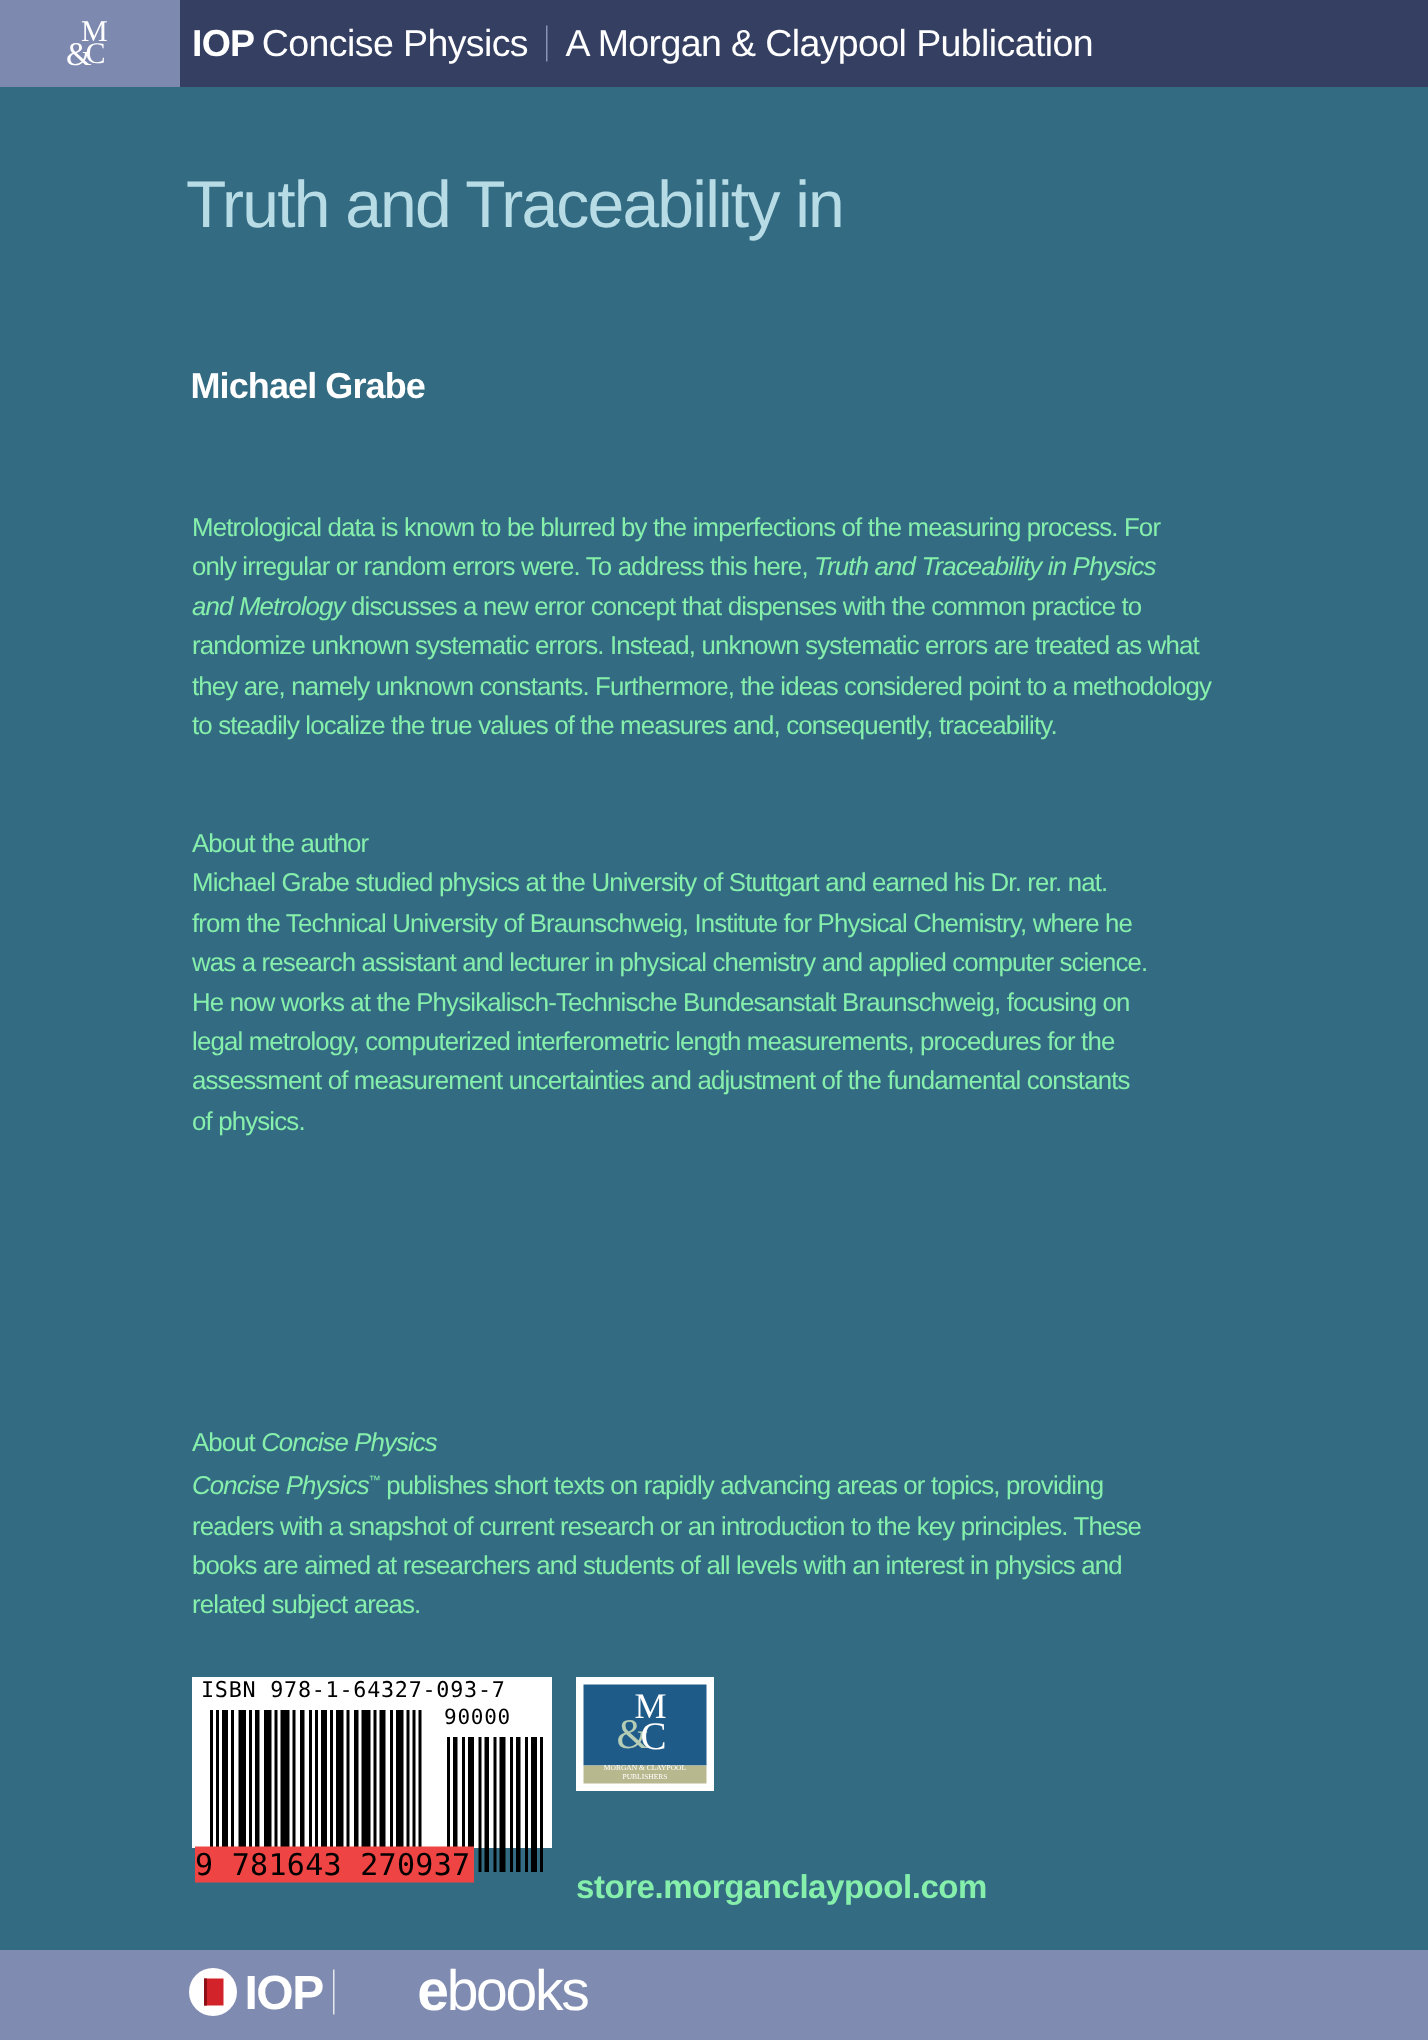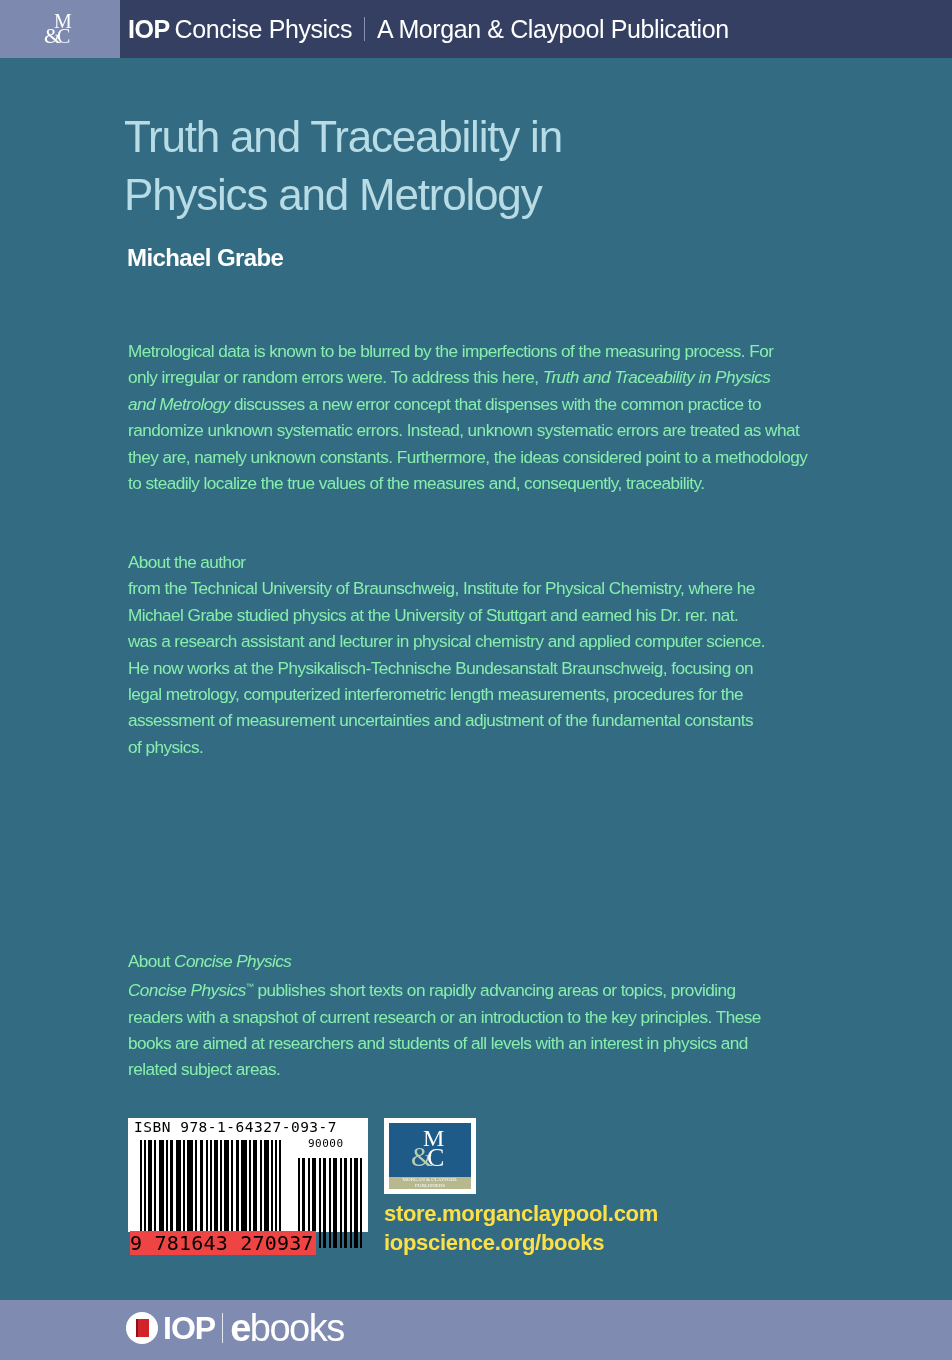--- a/index.html
+++ b/index.html
@@ -52,21 +52,21 @@
     }
     .p1 { top: 338px; }
     .p2 { top: 549px; }
     .p3 { top: 948px; }
     .barcode {
       position: absolute; left: 128px; top: 1118px; width: 240px; height: 114px;
       background: #ffffff; color: #000000;
       font-family: "DejaVu Sans Mono", "Liberation Mono", monospace;
     }
     .barcode .isbn { position: absolute; left: 6px; top: 1px; font-size: 14.5px; letter-spacing: 0.5px; }
-    .barcode .addon-num { position: absolute; left: 180px; top: 19px; font-size: 11px; letter-spacing: 0.5px; }
+    .barcode .addon-num { position: absolute; left: 168px; top: 19px; font-size: 14px; letter-spacing: 0.5px; }
     .barcode .human { position: absolute; left: 2px; top: 113px; font-size: 20px; letter-spacing: 0.2px; background: #ef4444; padding-right: 2px; }
     .barcode .bars-main { position: absolute; left: 12px; top: 22px; height: 106px; width: 145px; }
     .barcode .bars-addon { position: absolute; left: 170px; top: 40px; height: 90px; width: 64px; }
     .mcp-logo {
       position: absolute; left: 384px; top: 1118px; width: 92px; height: 76px;
       background: #ffffff;
     }
     .mcp-logo .inner {
       position: absolute; left: 5px; top: 5px; width: 82px; height: 54px; background: #1f5b89;
     }
@@ -78,38 +78,38 @@
       position: absolute; left: 0; top: 0; width: 82px; height: 54px;
       font-family: "Liberation Serif", "DejaVu Serif", serif;
     }
     .mcp-logo .mono .m { position: absolute; left: 34px; top: 3px; font-size: 24px; color: #ffffff; line-height: 24px; }
     .mcp-logo .mono .amp { position: absolute; left: 22px; top: 20px; font-size: 28px; color: #b5cdb5; line-height: 28px; }
     .mcp-logo .mono .c { position: absolute; left: 38px; top: 22px; font-size: 26px; color: #ffffff; line-height: 26px; }
     .links {
       position: absolute; left: 384px; top: 1199px;
       font-size: 22px; font-weight: bold; line-height: 29px; color: #ffffff; letter-spacing: -0.3px;
     }
-    .links a { color: #fde047; text-decoration: none; display: block; }
+    .links a { color: #86efac; text-decoration: none; display: block; margin-top: 44px; }
     .footer {
       position: absolute; left: 0; top: 1300px; width: 952px; height: 60px; background: #7f8bb0;
     }
     .footer-logo {
       position: absolute; left: 126px; top: 8px; height: 40px;
       display: flex; align-items: center; color: #ffffff;
     }
     .footer-logo .circle {
       width: 32px; height: 32px; border-radius: 50%; background: #ffffff; position: relative;
     }
     .footer-logo .circle .book {
       position: absolute; left: 10px; top: 7px; width: 11px; height: 18px; background: #d2232a;
       border-left: 2px solid #8c1015;
     }
     .footer-logo .iop { font-size: 32px; font-weight: bold; margin-left: 5px; letter-spacing: -1px; }
     .footer-logo .sep { width: 1px; height: 30px; background: #ffffff; margin: 0 7px; opacity: 0.8; }
-    .footer-logo .ebooks { font-size: 38px; letter-spacing: -1.5px; }
+    .footer-logo .ebooks { font-size: 38px; letter-spacing: -1.5px; margin-left: 48px; }
     .footer-logo .ebooks .e { font-weight: bold; }
   </style>
 </head>
 <body>
 
 <div class="header">
   <div class="header-logo-box">
     <div class="mc-logo">
       <span class="m">M</span>
       <span class="amp">&amp;</span>
@@ -119,38 +119,37 @@
   <div class="header-bar">
     <span class="iop">IOP</span>
     <span>Concise Physics</span>
     <span class="sep"></span>
     <span>A Morgan &amp; Claypool Publication</span>
   </div>
 </div>
 
 <h1 class="title">
   <span style="display:block">Truth and Traceability in</span>
-  <span style="display:block">Physics and Metrology</span>
 </h1>
 
 <div class="author">Michael Grabe</div>
 
 <p class="para p1">
   <span class="line">Metrological data is known to be blurred by the imperfections of the measuring process. For</span>
   <span class="line"><span>only irregular or random errors were. To address this here, </span><span class="em">Truth and Traceability in Physics</span></span>
   <span class="line"><span class="em">and Metrology</span><span> discusses a new error concept that dispenses with the common practice to</span></span>
   <span class="line">randomize unknown systematic errors. Instead, unknown systematic errors are treated as what</span>
   <span class="line">they are, namely unknown constants. Furthermore, the ideas considered point to a methodology</span>
   <span class="line">to steadily localize the true values of the measures and, consequently, traceability.</span>
 </p>
 
 <p class="para p2">
   <span class="section-heading">About the author</span>
+  <span class="line">Michael Grabe studied physics at the University of Stuttgart and earned his Dr. rer. nat.</span>
   <span class="line">from the Technical University of Braunschweig, Institute for Physical Chemistry, where he</span>
-  <span class="line">Michael Grabe studied physics at the University of Stuttgart and earned his Dr. rer. nat.</span>
   <span class="line">was a research assistant and lecturer in physical chemistry and applied computer science.</span>
   <span class="line">He now works at the Physikalisch-Technische Bundesanstalt Braunschweig, focusing on</span>
   <span class="line">legal metrology, computerized interferometric length measurements, procedures for the</span>
   <span class="line">assessment of measurement uncertainties and adjustment of the fundamental constants</span>
   <span class="line">of physics.</span>
 </p>
 
 <p class="para p3">
   <span class="section-heading"><span>About </span><span class="em">Concise Physics</span></span>
   <span class="line"><span class="em">Concise Physics</span><sup style="font-size:8px">™</sup><span> publishes short texts on rapidly advancing areas or topics, providing</span></span>

